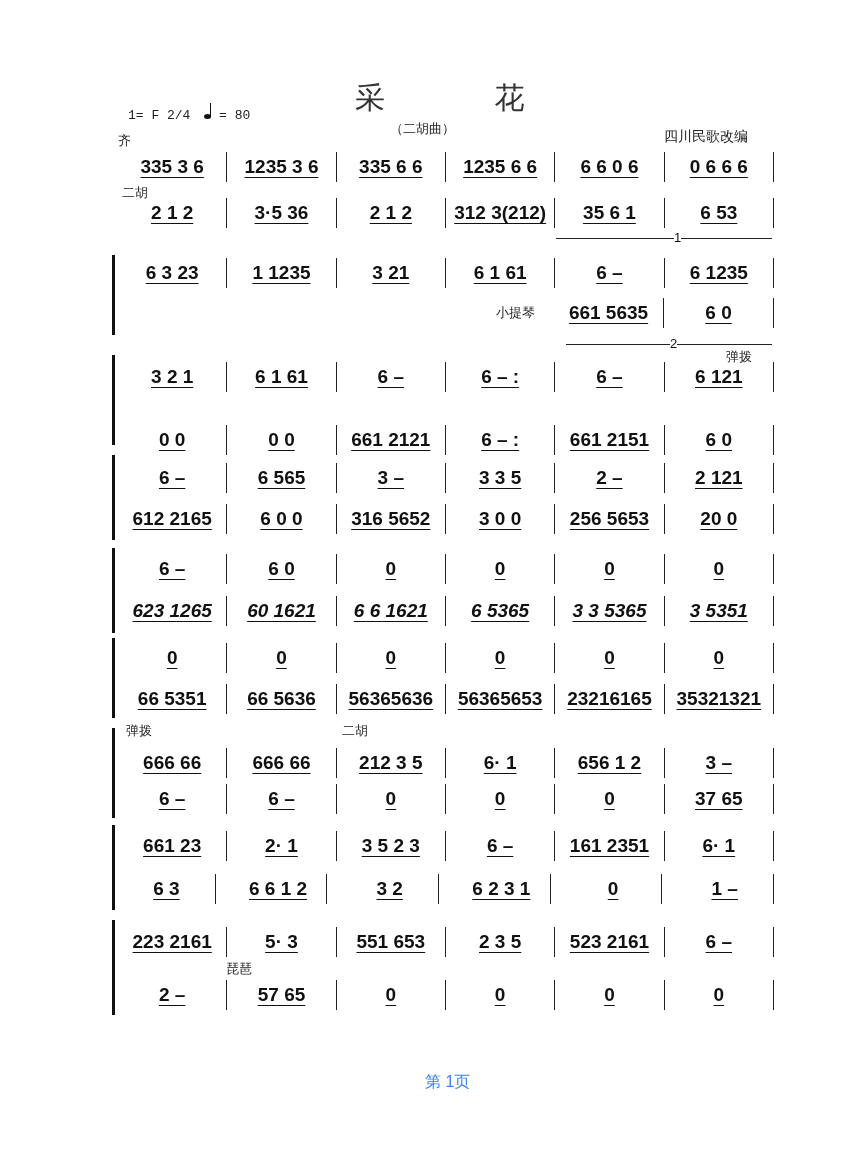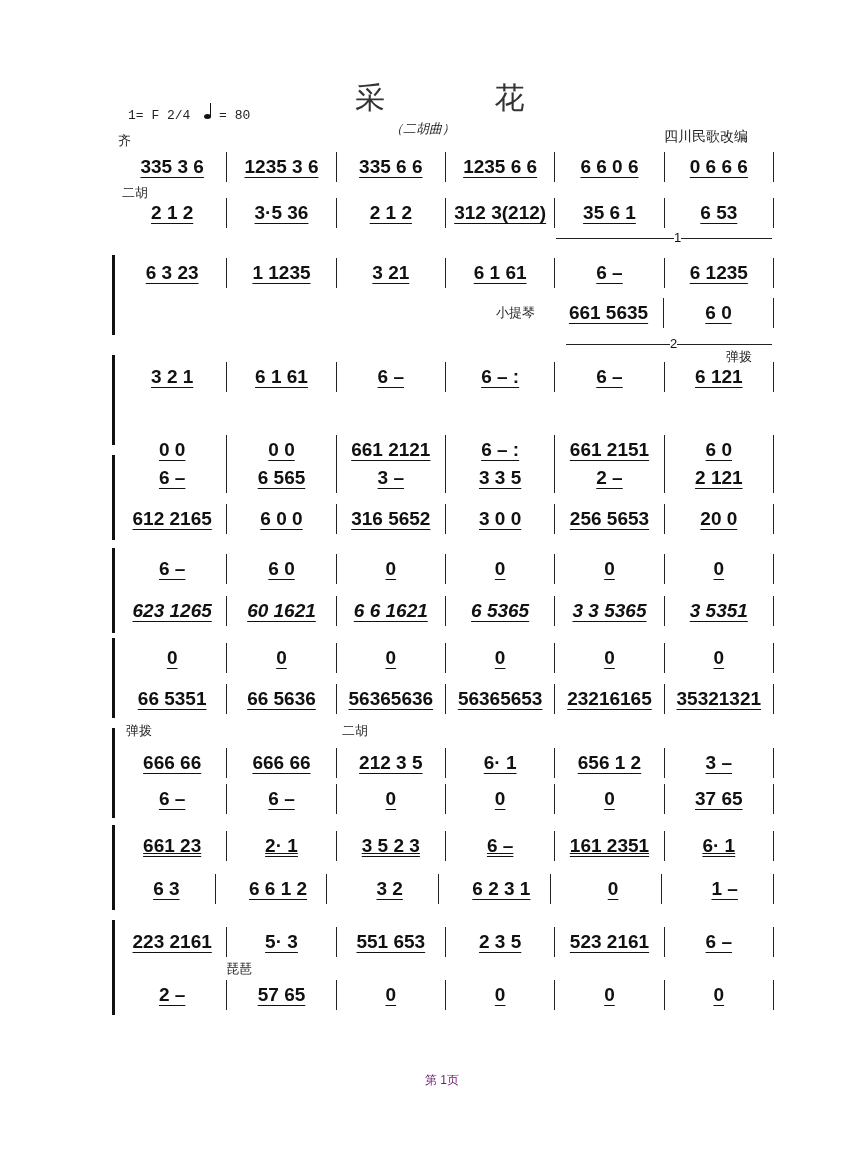--- a/index.html
+++ b/index.html
@@ -1,23 +1,23 @@
 <!DOCTYPE html>
 <html><head>
 <meta charset="utf-8">
 <style>
   html,body{margin:0;padding:0;background:#fff;}
   body{width:862px;height:1156px;position:relative;overflow:hidden;font-family:"Liberation Sans","DejaVu Sans",sans-serif;color:#111;}
   .title{position:absolute;left:355px;top:78px;font-family:"DejaVu Serif",serif;font-size:30px;letter-spacing:50px;color:#333;}
-  .subtitle{position:absolute;left:390px;top:120px;font-size:13px;color:#222;font-style:italic;}
+  .subtitle{position:absolute;left:390px;top:120px;font-size:13px;color:#222;}
   .keysig{position:absolute;left:128px;top:108px;font-family:"Liberation Mono",monospace;font-size:13px;color:#222;}
   .keysig .note{display:inline-block;width:7px;height:5px;background:#111;border-radius:50%;margin-left:6px;position:relative;}
   .keysig .note:after{content:"";position:absolute;right:0;bottom:2px;width:1px;height:14px;background:#111;}
   .arranger{position:absolute;left:664px;top:128px;font-size:14px;color:#222;}
-  .footer{position:absolute;left:425px;top:1072px;font-size:12px;color:#701a75;}
+  .footer{position:absolute;left:425px;top:1072px;font-size:16px;color:#3b82f6;}
   .row{position:absolute;left:118px;width:656px;height:30px;display:flex;}
   .m{flex:1;border-right:1.5px solid #222;display:flex;align-items:center;justify-content:space-around;font-weight:bold;font-size:19px;padding:0 4px;box-sizing:border-box;white-space:nowrap;}
   .m span{text-decoration:underline;text-underline-offset:4px;}
   .brace{position:absolute;left:112px;width:4px;border-left:3px solid #111;}
   .lbl{position:absolute;font-size:13px;color:#222;}
   .volta{position:absolute;height:8px;border-top:1px solid #222;font-size:13px;}
 </style>
 </head>
 <body>
 
@@ -148,21 +148,21 @@
       <div class="m">
         <span>6 –  :</span>
       </div>
       <div class="m">
         <span>6 –</span>
       </div>
       <div class="m">
         <span>6  121</span>
       </div>
     </div>
-    <div class="row" style="top: 435px;">
+    <div class="row" style="top: 425px;">
       <div class="m">
         <span>0  0</span>
       </div>
       <div class="m">
         <span>0  0</span>
       </div>
       <div class="m">
         <span>661  2121</span>
       </div>
       <div class="m">
@@ -328,21 +328,21 @@
       <div class="m">
         <span>0</span>
       </div>
       <div class="m">
         <span>0</span>
       </div>
       <div class="m">
         <span>37  65</span>
       </div>
     </div>
-    <div class="row" style="top: 831px; text-decoration: underline;">
+    <div class="row" style="top: 831px;">
       <div class="m">
         <span>661  23</span>
       </div>
       <div class="m">
         <span>2·  1</span>
       </div>
       <div class="m">
         <span>3 5  2 3</span>
       </div>
       <div class="m">

